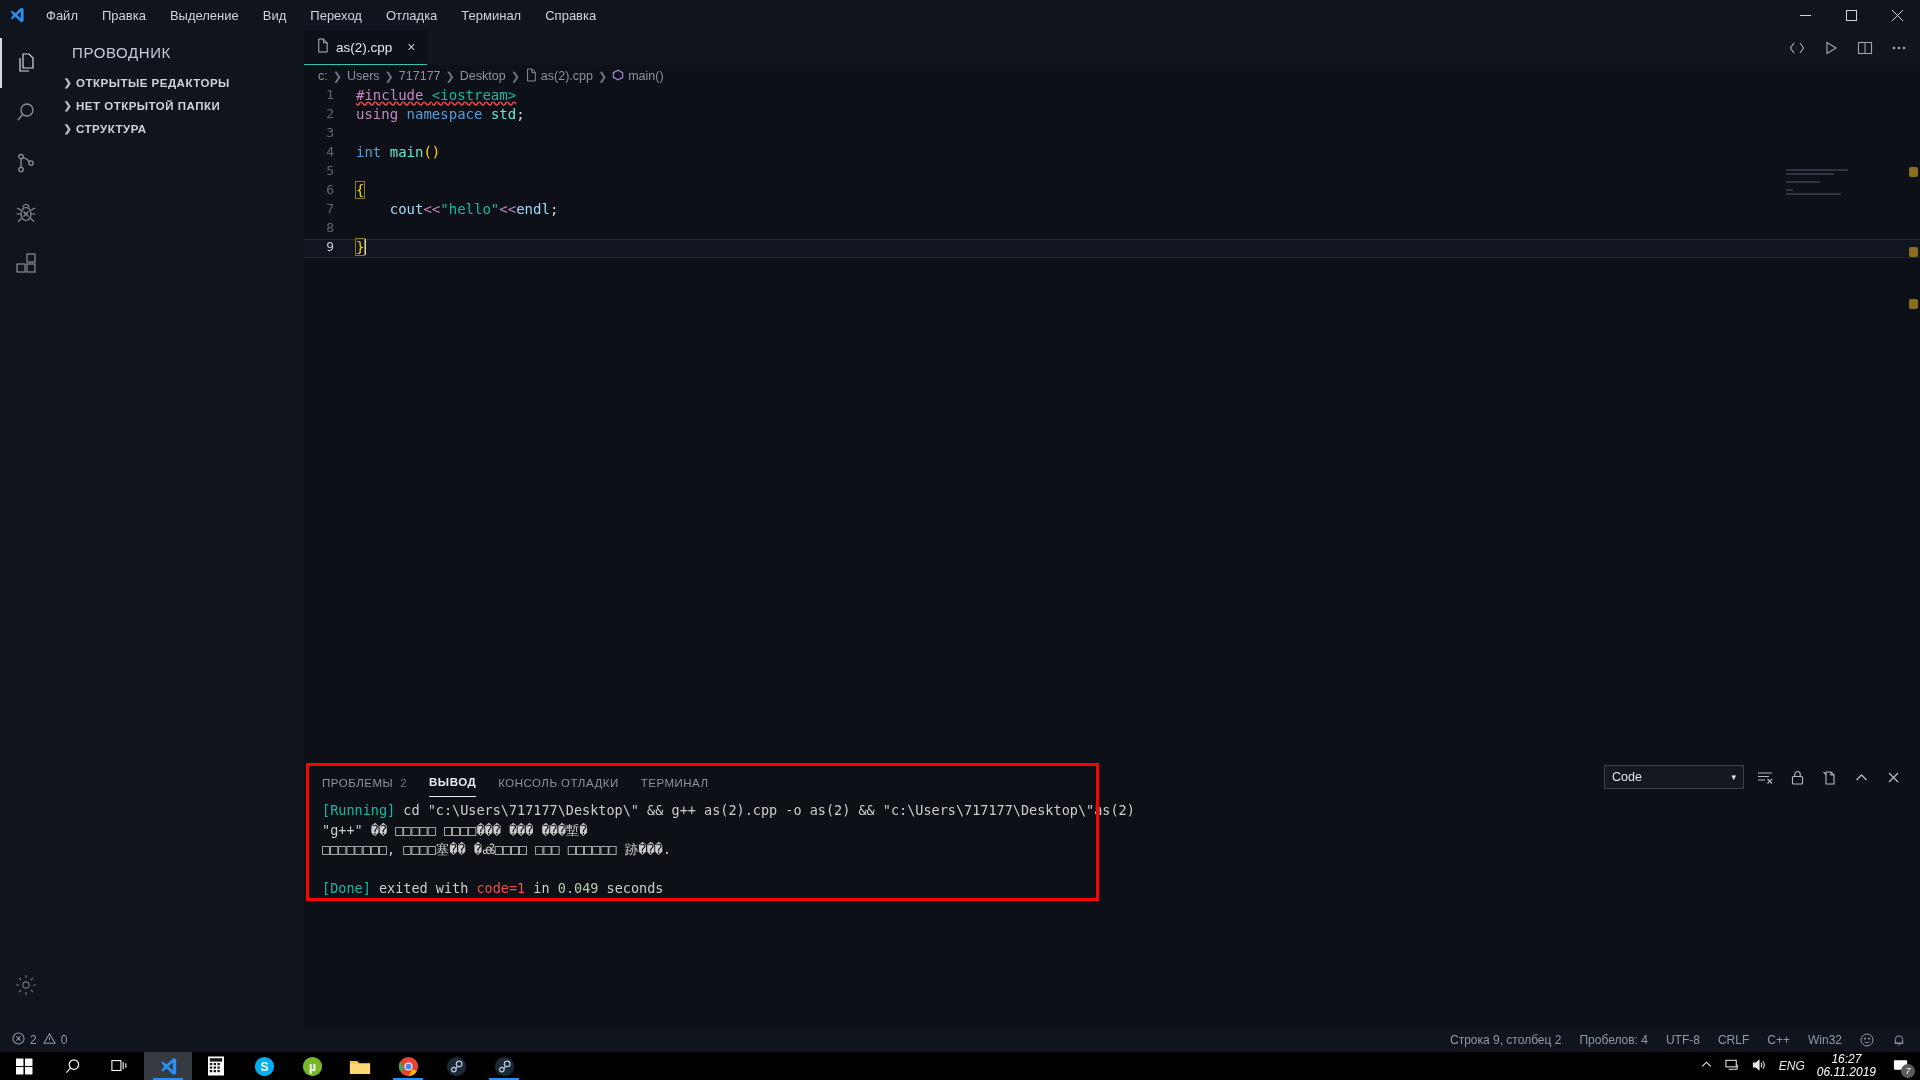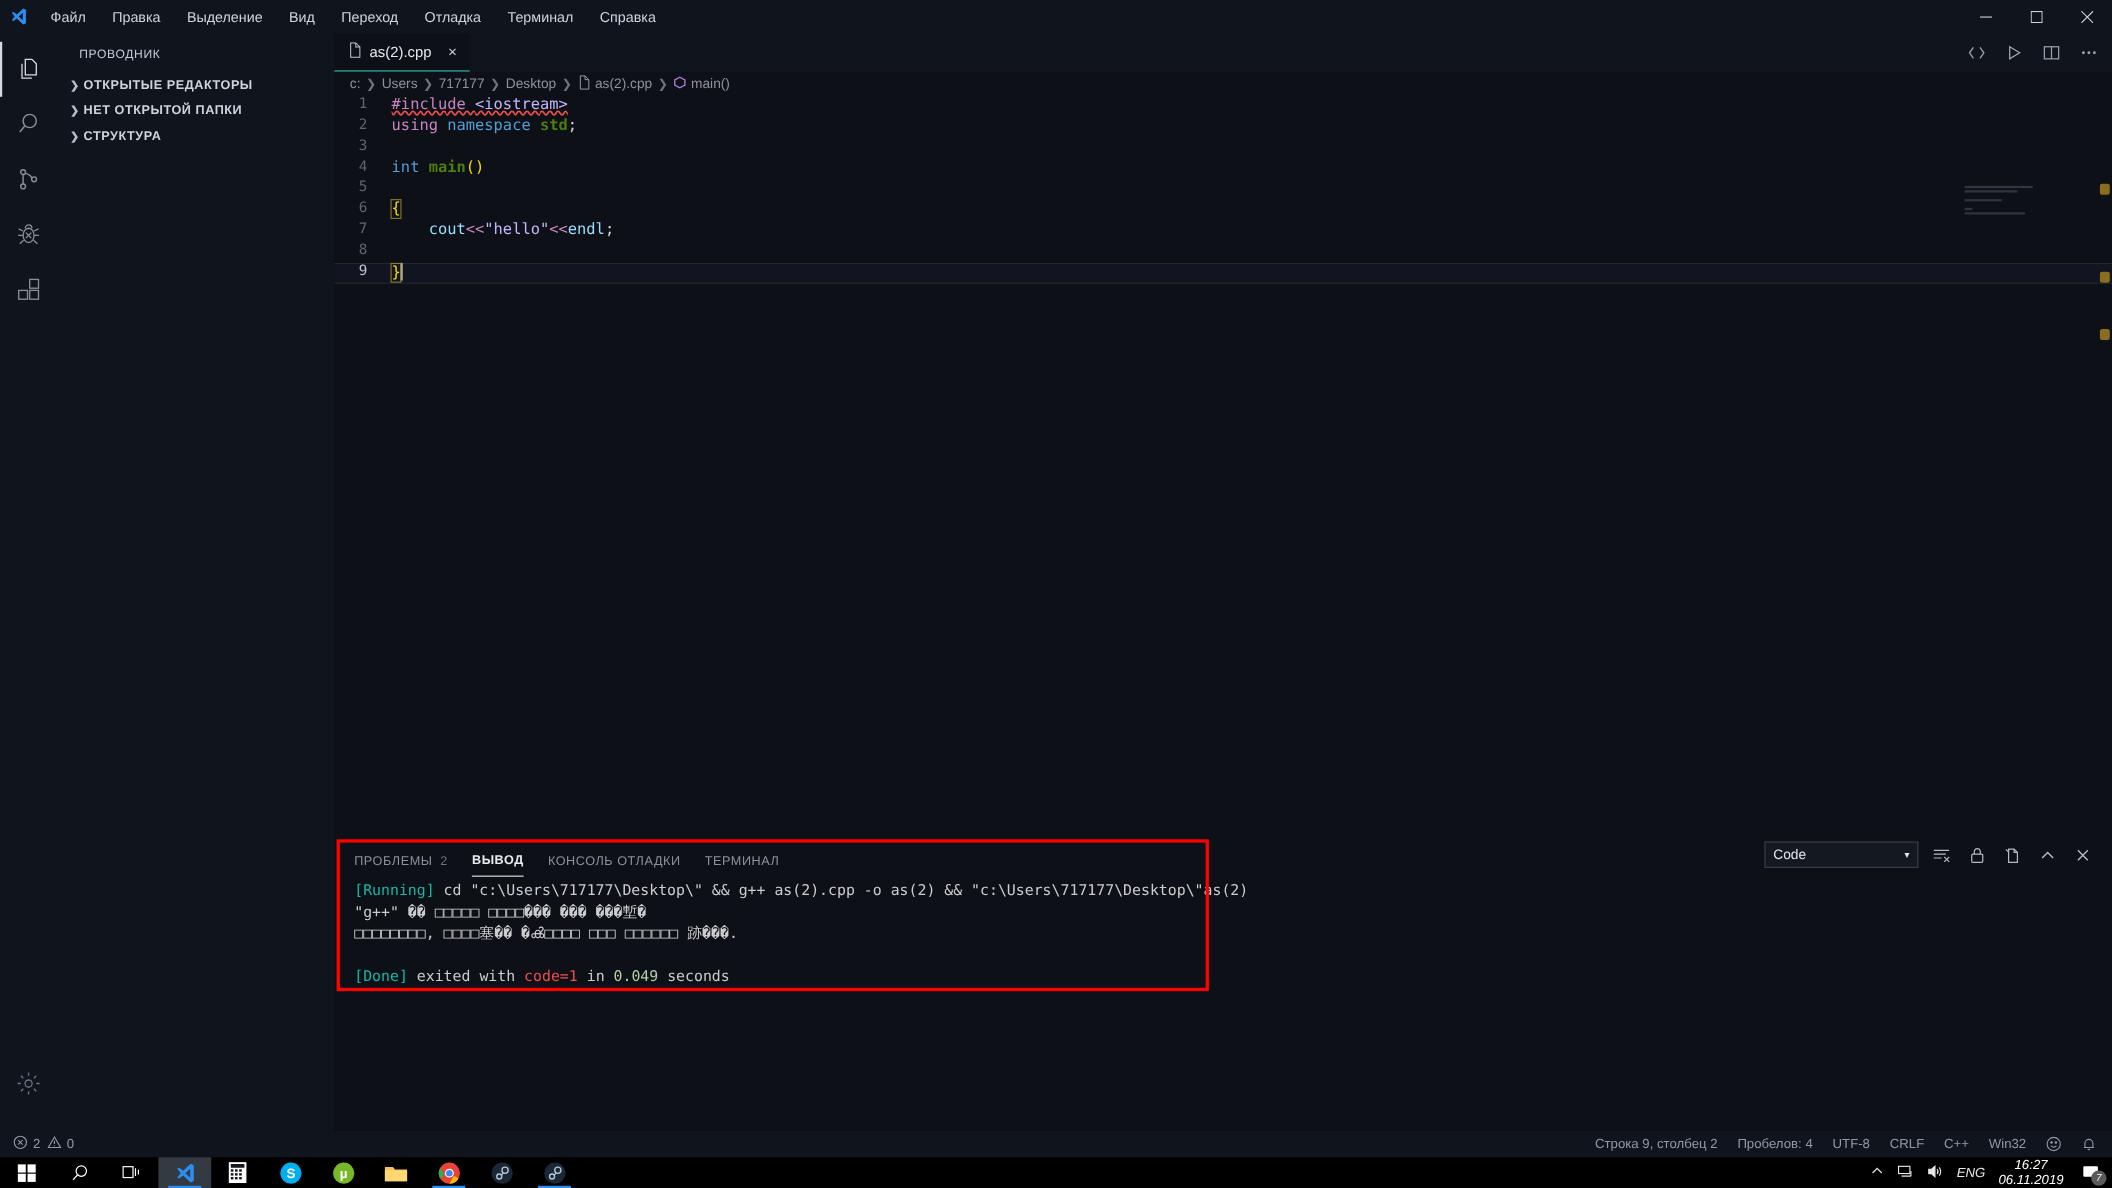--- a/index.html
+++ b/index.html
@@ -38,21 +38,21 @@
   .act-icon { width: 52px; height: 50px; display: flex; align-items: center; justify-content: center;
               opacity: .62; }
   .act-icon.active { opacity: 1; border-left: 2px solid #d7dae0; }
   .act-bottom { margin-top: auto; margin-bottom: 18px; }
 
   
   .sidebar {
     position: absolute; top: 30px; left: 52px; width: 252px; height: 998px;
     background: #10141d; color: #cfd3dc;
   }
-  .sidebar-title { font-size: 11px; letter-spacing: .6px; padding: 14px 0 10px 20px; color: #c5cad4; }
+  .sidebar-title { font-size: 15px; letter-spacing: .6px; padding: 14px 0 10px 20px; color: #c5cad4; }
   .sb-section { display: flex; align-items: center; height: 23px; padding-left: 8px;
                 font-size: 11.5px; letter-spacing: .5px; color: #cfd3dc; font-weight: 700; }
   .sb-chevron { width: 16px; display: flex; justify-content: center; color: #b7bcc7; font-size: 10px; }
 
   
   .editor-area { position: absolute; top: 30px; left: 304px; width: 1616px; height: 998px; background: #0d1117; }
   .tabbar { position: relative; height: 35px; background: #10141d; display: flex; }
   .tab {
     height: 35px; display: flex; align-items: center; gap: 7px; padding: 0 12px;
     background: #0d1117; border-bottom: 1px solid #2ec4b6; font-size: 13.5px; color: #e6e8ee;
@@ -70,22 +70,22 @@
   .code-wrap { position: relative; background: #0d1117; height: 720px; overflow: hidden; }
   .code-line { display: flex; height: 19px; font-family: "DejaVu Sans Mono", monospace; font-size: 14px; }
   .code-line.current { background: #11151f; box-shadow: inset 0 1px 0 #232833, inset 0 -1px 0 #232833; }
   .ln { width: 52px; text-align: right; padding-right: 22px; color: #5e6472; font-size: 13px;
         font-family: "DejaVu Sans Mono", monospace; }
   .ln.active { color: #c3c7d1; }
   .ctext { white-space: pre; }
   .k-purple { color: #c586c0; }
   .k-blue   { color: #569cd6; }
   .k-lblue  { color: #9cdcfe; }
-  .k-yellow { color: #4d7c0f; font-weight: bold; }
-  .k-orange { color: #c4b5fd; }
+  .k-yellow { color: #5eead4; }
+  .k-orange { color: #14b8a6; }
   .k-white  { color: #d4d4d4; }
   .k-gold   { color: #ffd700; }
   .squiggle {
     text-decoration: underline wavy #f14c4c; text-decoration-skip-ink: none;
   }
   .bracket-box { outline: 1px solid #8c7a2e; }
   .cursor { display:inline-block; width:2px; height:16px; background:#d4d4d4; vertical-align:-3px; }
 
   
   .minimap { position: absolute; right: 14px; top: 82px; width: 120px; height: 40px; opacity: .75; }

